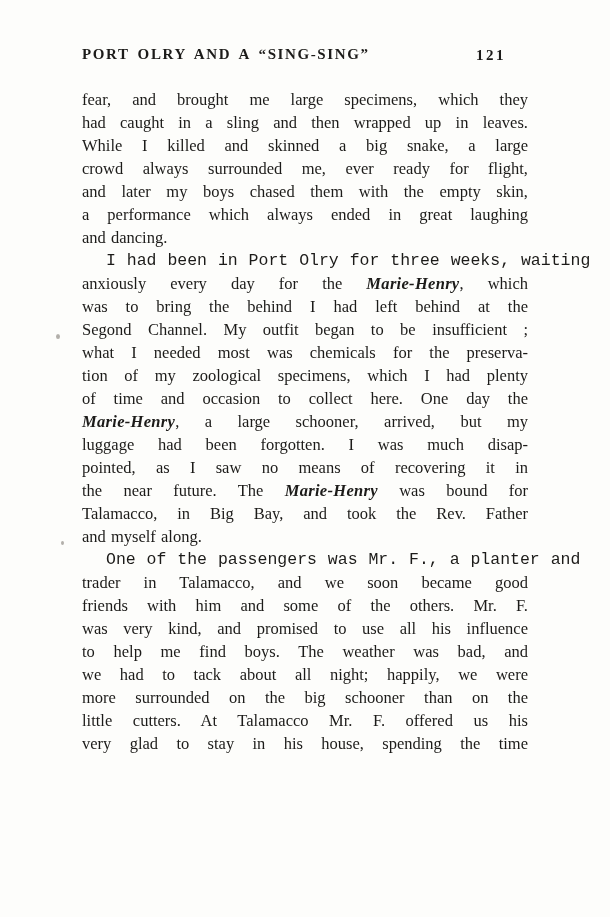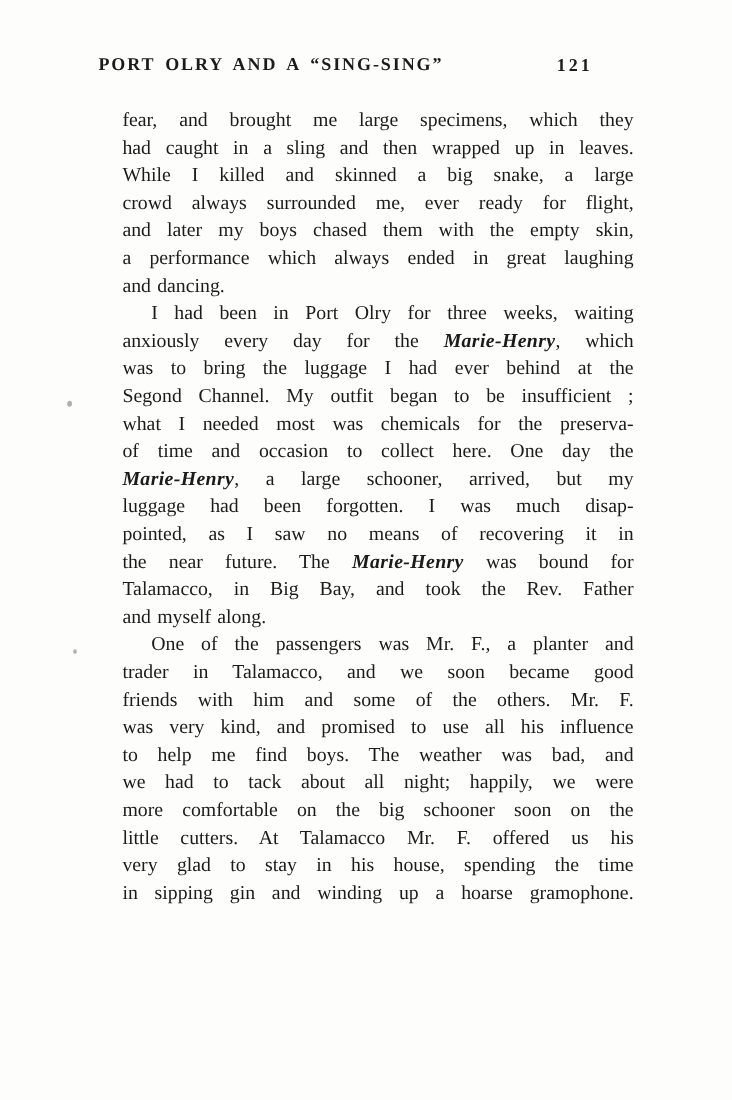--- a/index.html
+++ b/index.html
@@ -32,46 +32,46 @@
     right: 54px;
     text-align: left;
     font-weight: bold;
     font-size: 15px;
     letter-spacing: 1.6px;
     word-spacing: 3px;
     white-space: nowrap;
   }
   .folio {
     position: absolute;
-    right: 34px;
+    right: 22px;
     top: 1px;
     font-weight: bold;
     font-size: 15px;
     letter-spacing: 2.5px;
     font-variant-numeric: oldstyle-nums;
   }
   .body-text {
     font-size: 16.5px;
     line-height: 23px;
   }
   .paragraph {
     margin: 0;
   }
   .line {
     text-align: justify;
     text-align-last: justify;
     white-space: nowrap; 
     word-spacing: 1px;
-    margin-left: 20px;
   }
   .line.last {
     text-align-last: left;
   }
   .line.indent {
     text-indent: 24px;
+    font-family: Liberation Mono, monospace;
   }
   .italic {
     font-style: italic;
     letter-spacing: 0.3px;
     font-weight: bold;
   }
   .artifact-dot {
     position: absolute;
     background: #8a867e;
     border-radius: 50%;
@@ -95,40 +95,40 @@
         <div class="line"><span>had caught in a sling and then wrapped up in leaves.</span></div>
         <div class="line"><span>While I killed and skinned a big snake, a large</span></div>
         <div class="line"><span>crowd always surrounded me, ever ready for flight,</span></div>
         <div class="line"><span>and later my boys chased them with the empty skin,</span></div>
         <div class="line"><span>a performance which always ended in great laughing</span></div>
         <div class="line last"><span>and dancing.</span></div>
       </div>
       <div class="paragraph">
         <div class="line indent"><span>I had been in Port Olry for three weeks, waiting</span></div>
         <div class="line"><span>anxiously every day for the </span><span class="italic">Marie-Henry</span><span>, which</span></div>
-        <div class="line"><span>was to bring the luggage I had ever behind at the</span></div>
+        <div class="line"><span>was to bring the behind I had left behind at the</span></div>
         <div class="line"><span>Segond Channel. My outfit began to be insufficient ;</span></div>
         <div class="line"><span>what I needed most was chemicals for the preserva-</span></div>
+        <div class="line"><span>tion of my zoological specimens, which I had plenty</span></div>
         <div class="line"><span>of time and occasion to collect here. One day the</span></div>
         <div class="line"><span class="italic">Marie-Henry</span><span>, a large schooner, arrived, but my</span></div>
         <div class="line"><span>luggage had been forgotten. I was much disap-</span></div>
         <div class="line"><span>pointed, as I saw no means of recovering it in</span></div>
         <div class="line"><span>the near future. The </span><span class="italic">Marie-Henry</span><span> was bound for</span></div>
         <div class="line"><span>Talamacco, in Big Bay, and took the Rev. Father</span></div>
         <div class="line last"><span>and myself along.</span></div>
       </div>
       <div class="paragraph">
         <div class="line indent"><span>One of the passengers was Mr. F., a planter and</span></div>
         <div class="line"><span>trader in Talamacco, and we soon became good</span></div>
         <div class="line"><span>friends with him and some of the others. Mr. F.</span></div>
         <div class="line"><span>was very kind, and promised to use all his influence</span></div>
         <div class="line"><span>to help me find boys. The weather was bad, and</span></div>
         <div class="line"><span>we had to tack about all night; happily, we were</span></div>
-        <div class="line"><span>more comfortable on the big schooner soon on the</span></div>
+        <div class="line"><span>more surrounded on the big schooner than on the</span></div>
         <div class="line"><span>little cutters. At Talamacco Mr. F. offered us his</span></div>
         <div class="line"><span>very glad to stay in his house, spending the time</span></div>
-        <div class="line"><span>in sipping gin and winding up a hoarse gramophone.</span></div>
       </div>
     </div>
 
   <div id="dot1" class="artifact-dot"></div>
   <div id="dot2" class="artifact-dot"></div>
 </div>
 
 </body></html>

